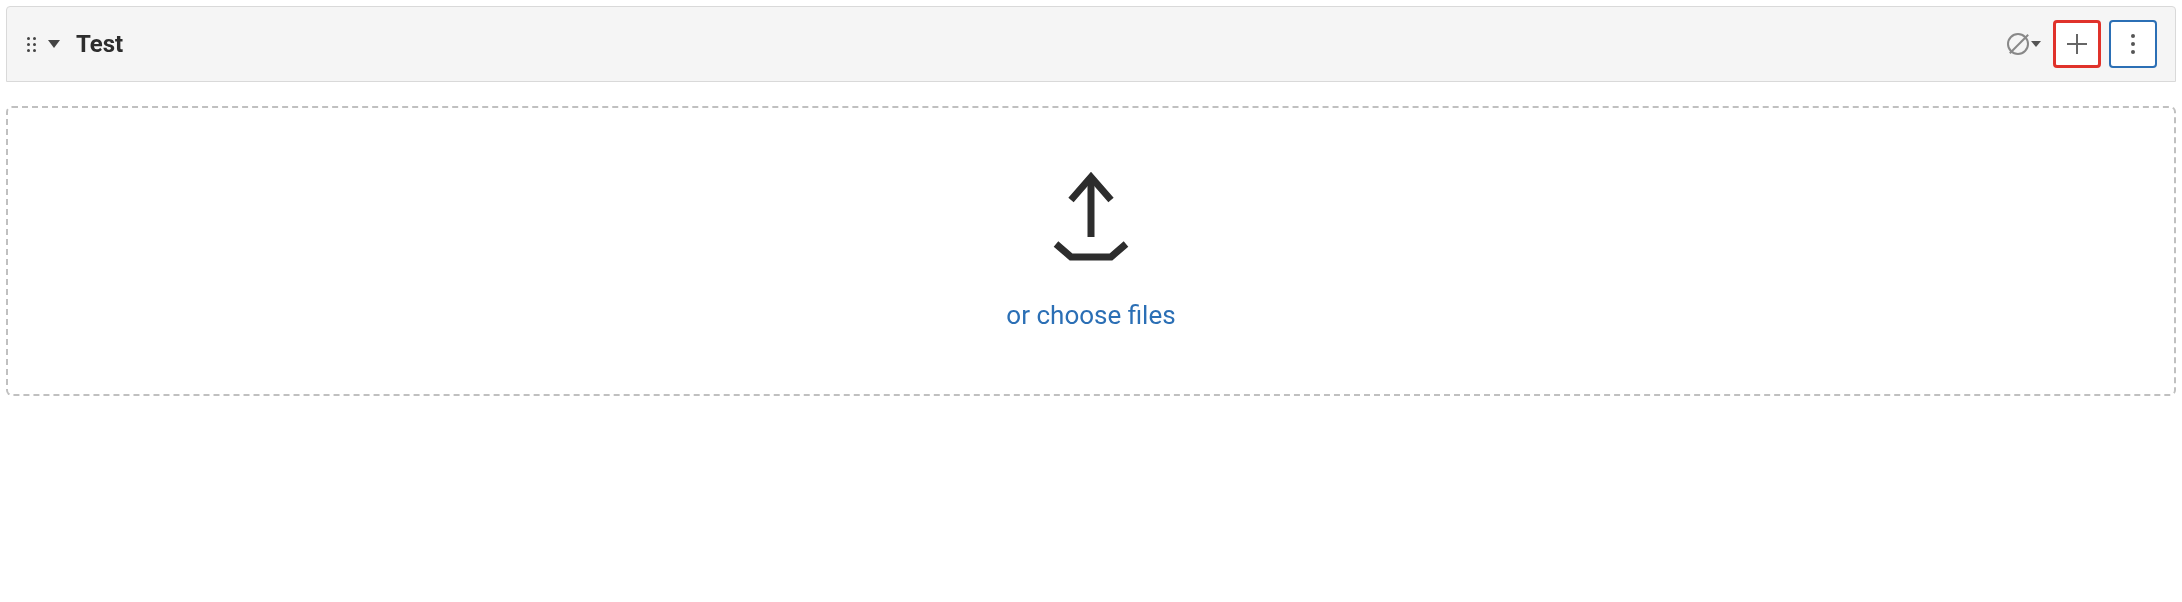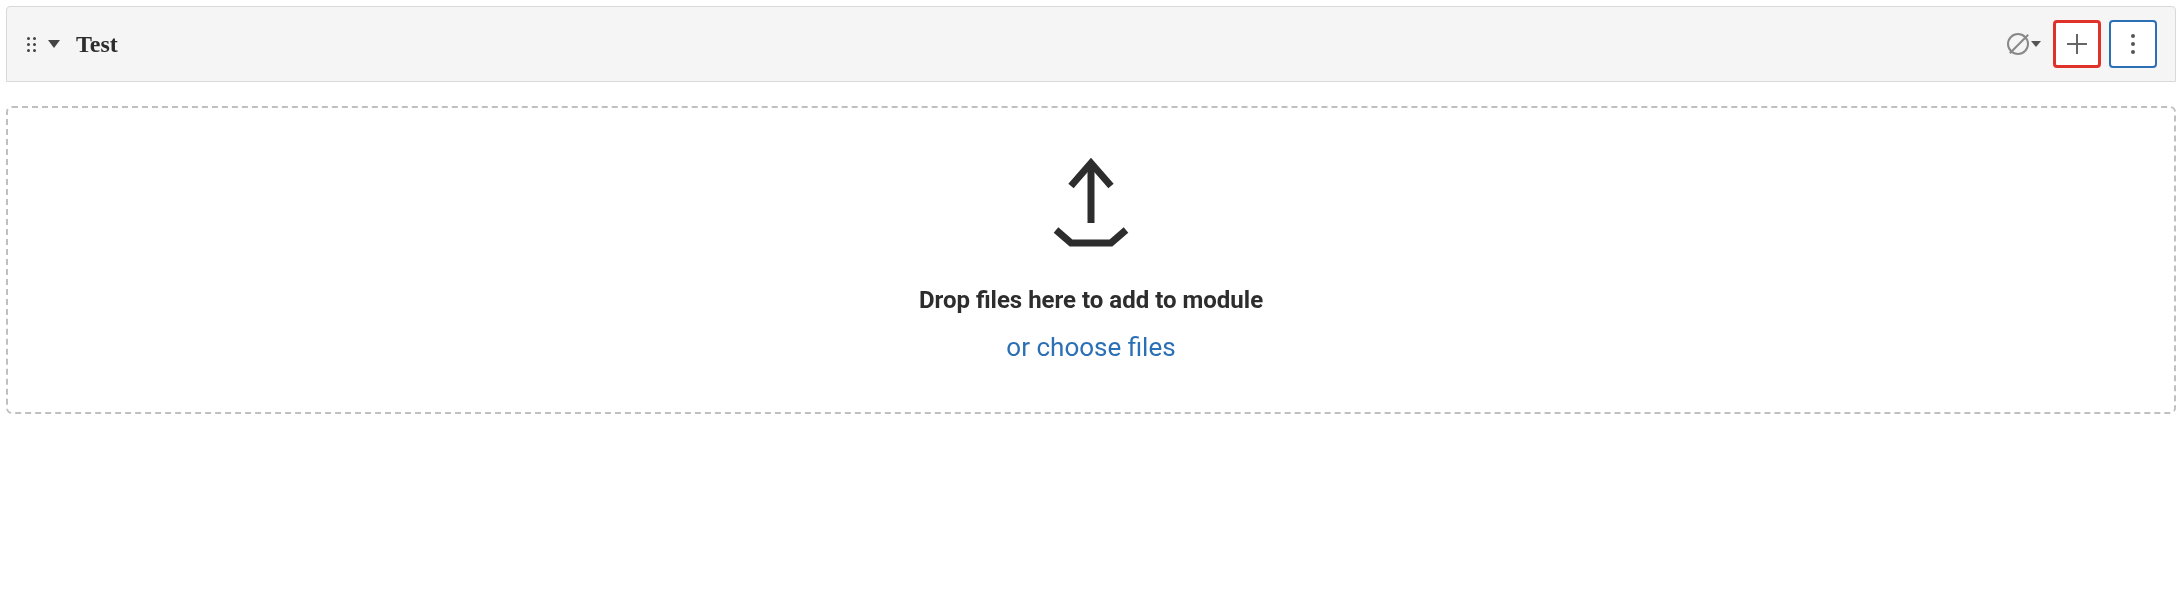--- a/index.html
+++ b/index.html
@@ -63,21 +63,20 @@
       border-top: 8px solid #444;
       cursor: pointer;
       margin-left: 2px;
     }
     
     .module-title {
       font-size: 24px;
       font-weight: 700;
       color: #2d2d2d;
       margin-left: 8px;
-      font-family: Liberation Serif, serif;
     }
     
     .header-right {
       display: flex;
       align-items: center;
       gap: 8px;
     }
     
     .publish-status {
       display: flex;
@@ -260,19 +259,18 @@
   <div class="drop-zone">
 
     <div class="upload-icon">
       <svg width="110" height="110" viewBox="0 0 110 110" fill="none">
         <path d="M55 75 L55 18" stroke="#2d2d2d" stroke-width="7" stroke-linecap="butt"></path>
         <path d="M35 38 L55 15 L75 38" stroke="#2d2d2d" stroke-width="7" stroke-linecap="butt" stroke-linejoin="miter" fill="none"></path>
         <path d="M20 82 L35 95 L75 95 L90 82" stroke="#2d2d2d" stroke-width="7" stroke-linecap="butt" stroke-linejoin="miter" fill="none"></path>
       </svg>
     </div>
 
-    <div class="drop-text">Drop files here to add to module</div>
 
     <a class="choose-files-link">or choose files</a>
 
   </div>
 
 </div>
 
 </body></html>

